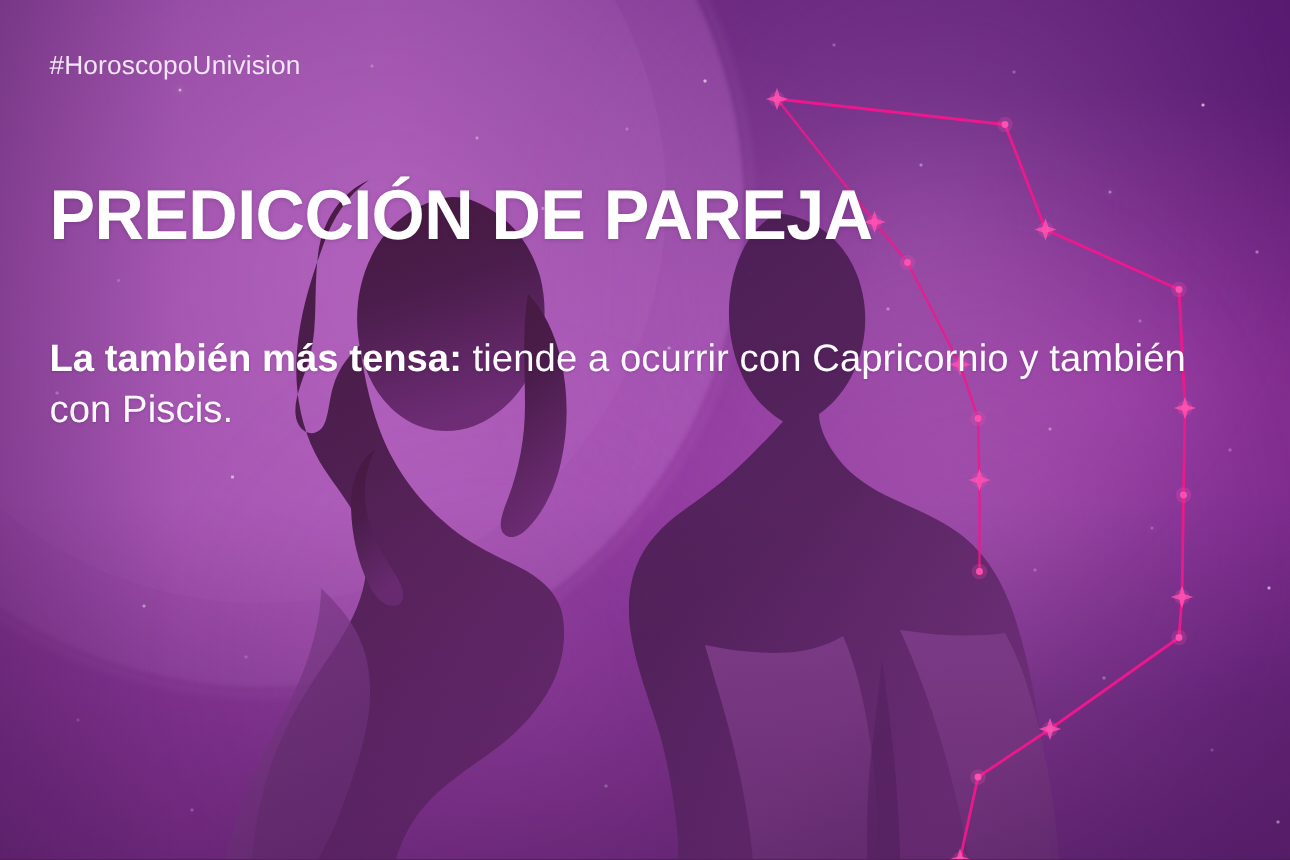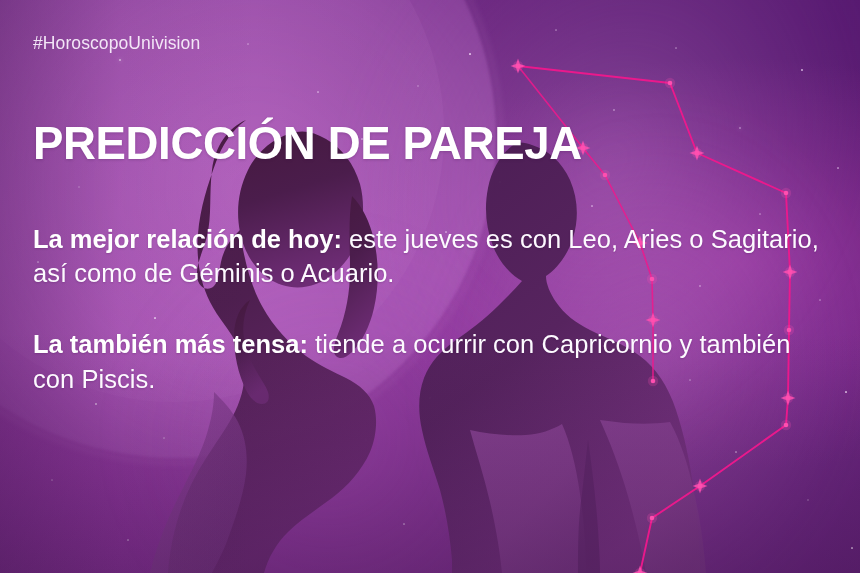--- a/index.html
+++ b/index.html
@@ -477,21 +477,18 @@
   </div>
 
   <div class="content">
 
     <div class="hashtag">#HoroscopoUnivision</div>
 
     <h1 class="title">PREDICCIÓN DE PAREJA</h1>
 
     <div class="body-block">
       <p class="para">
-        <b>La mejor relación de hoy:</b><span> este jueves es con Leo, Aries o Sagitario, así como de Géminis o Acuario.</span>
-      </p>
-      <p class="para">
         <b>La también más tensa:</b><span> tiende a ocurrir con Capricornio y también con Piscis.</span>
       </p>
     </div>
 
   </div>
 </div>
 
 </body></html>

